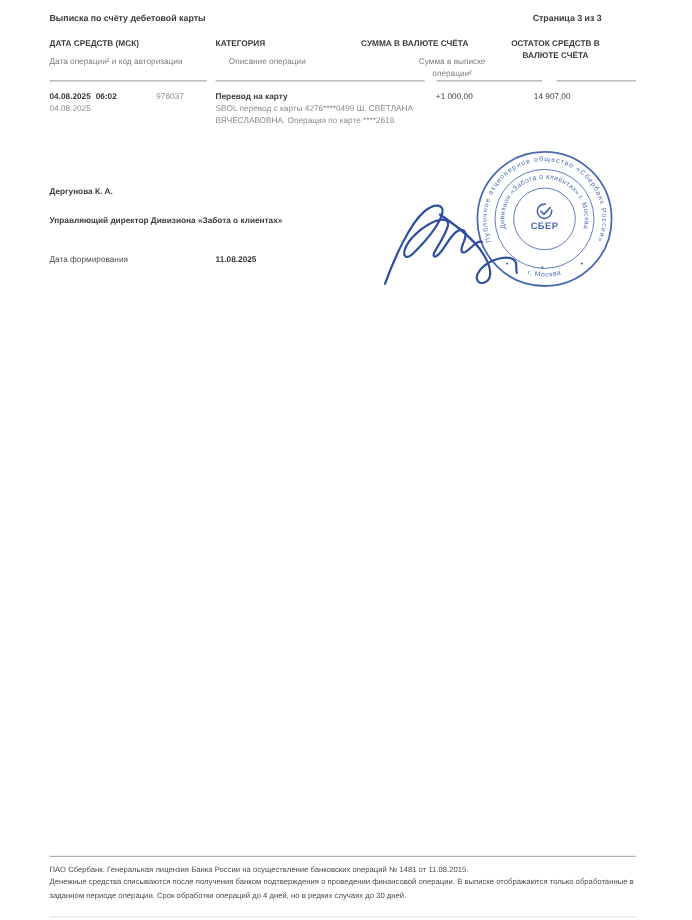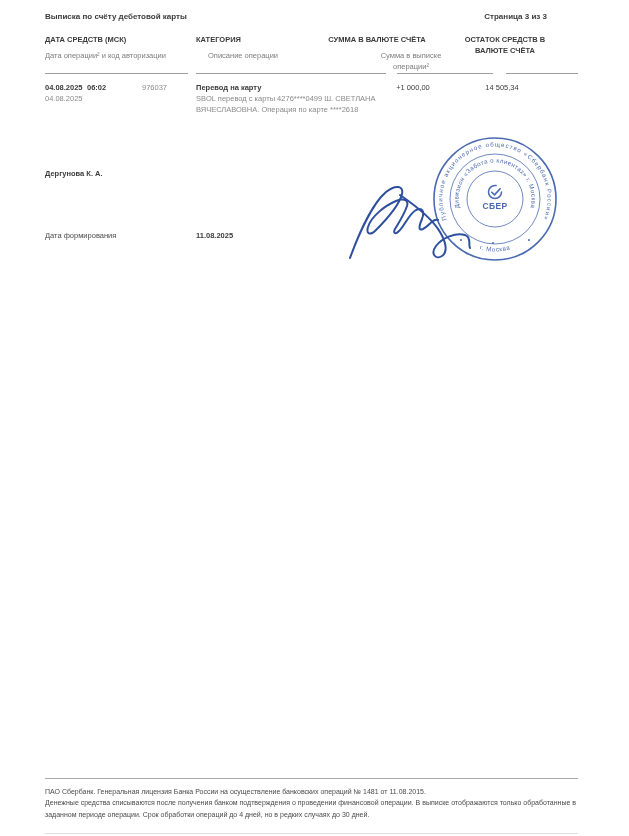--- a/index.html
+++ b/index.html
@@ -44,24 +44,25 @@
   <div class="rule" style="left:506px;top:73px;width:92px;"></div>
 
   <div>
     <div class="abs t75 b dark" style="left:45px;top:82px;">04.08.2025</div>
     <div class="abs t75 b dark" style="left:87px;top:82px;">06:02</div>
     <div class="abs t75 gray" style="left:142px;top:82px;">976037</div>
     <div class="abs t75 gray" style="left:45px;top:93px;">04.08.2025</div>
     <div class="abs t75 b dark" style="left:196px;top:82px;">Перевод на карту</div>
     <div class="abs t75 gray" style="left:196px;top:93px;width:202px;">SBOL перевод с карты 4276****0499 Ш. СВЕТЛАНА ВЯЧЕСЛАВОВНА. Операция по карте ****2618</div>
     <div class="abs t75 dark right" style="right:120px;top:82px;width:90px;">+1 000,00</div>
-    <div class="abs t75 dark right" style="right:31px;top:82px;width:90px;">14 505,34</div>
+    <div class="abs t75 dark right" style="right:31px;top:82px;width:90px;">14 907,00</div>
   </div>
 
   <div class="abs t75 b dark" style="left:45px;top:168px;">Дергунова К. А.</div>
+  <div class="abs t75 b dark" style="left:45px;top:195px;">Управляющий директор Дивизиона «Забота о клиентах»</div>
 
   <div class="abs t75" style="left:45px;top:230px;color:#4a4a4a;">Дата формирования</div>
   <div class="abs t75 b dark" style="left:196px;top:230px;">11.08.2025</div>
 
   <svg class="abs" style="left:430px;top:135px;opacity:0.92;" width="130" height="130" viewBox="0 0 130 130">
     <defs>
       <path id="outerTop" d="M 36.4,108 A 52.5,52.5 0 1 1 93.6,108" fill="none"></path>
       <path id="outerBottom" d="M 22,94.1 A 52.5,52.5 0 0 0 108,94.1" fill="none"></path>
       <path id="midTop" d="M 41.5,92 A 36.5,36.5 0 1 1 88.5,92" fill="none"></path>
     </defs>

